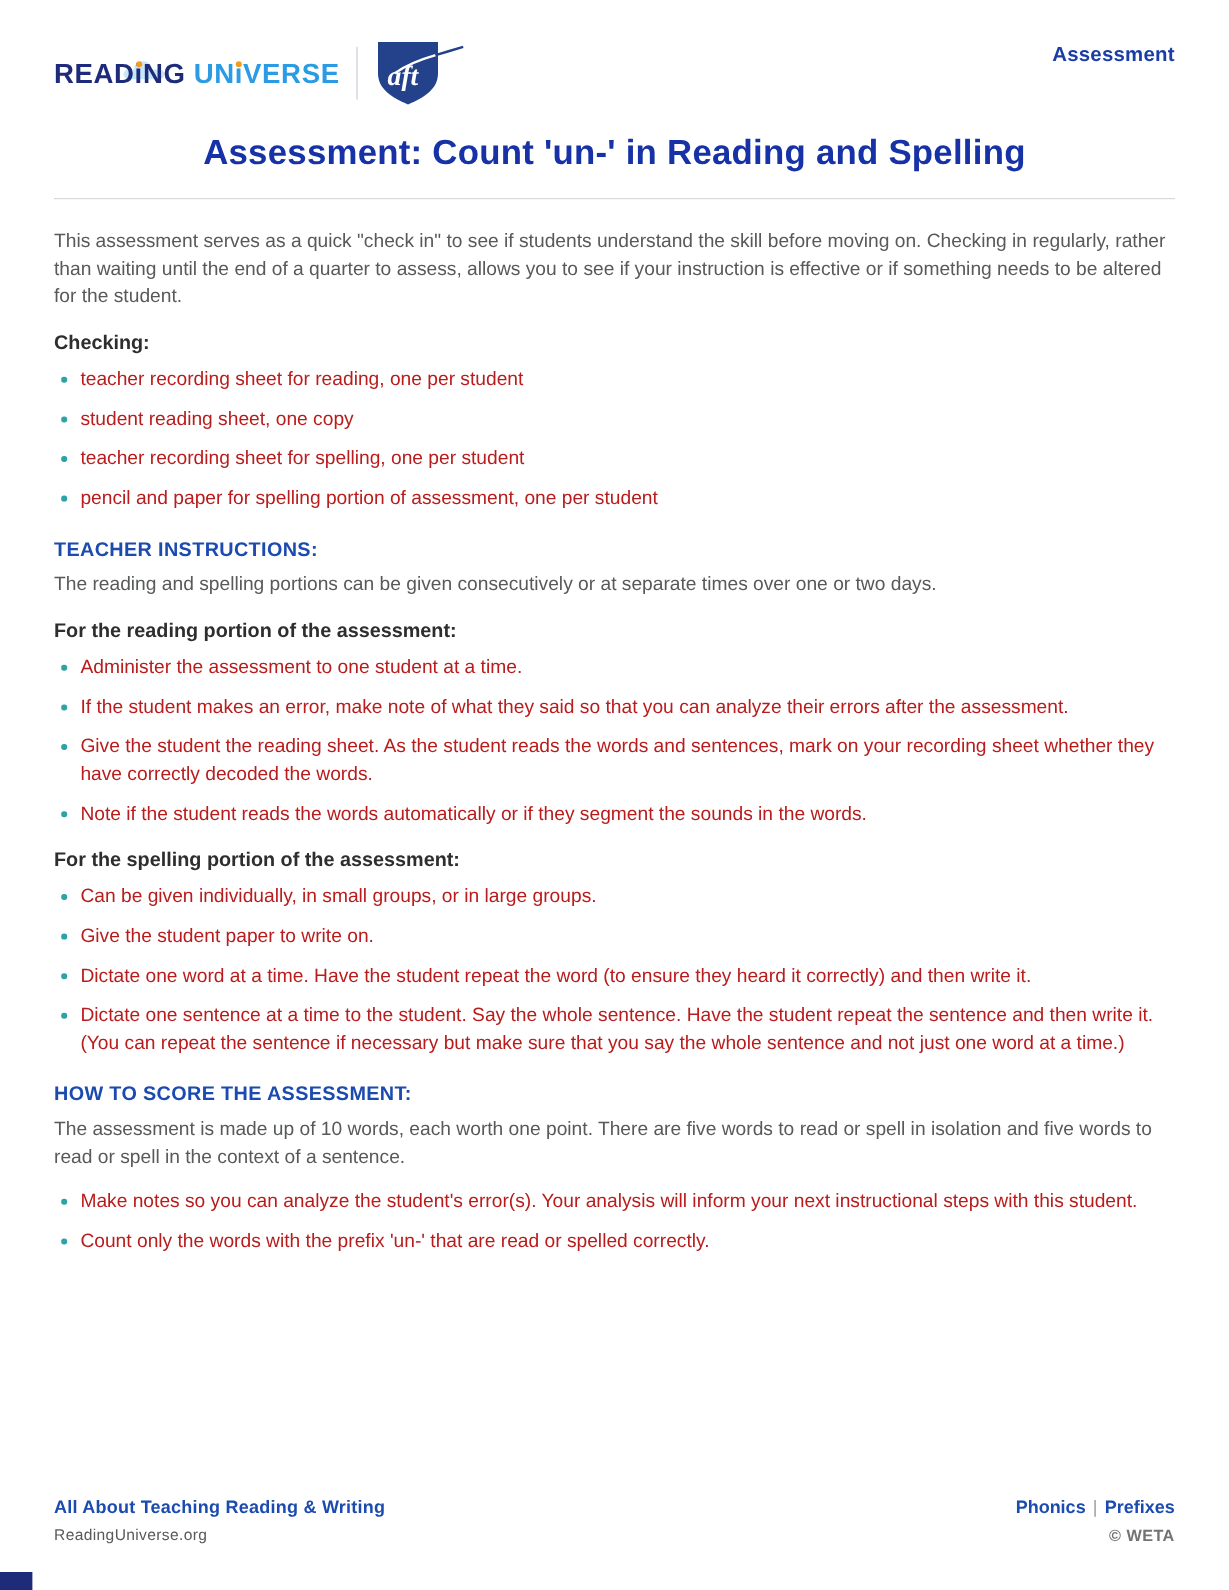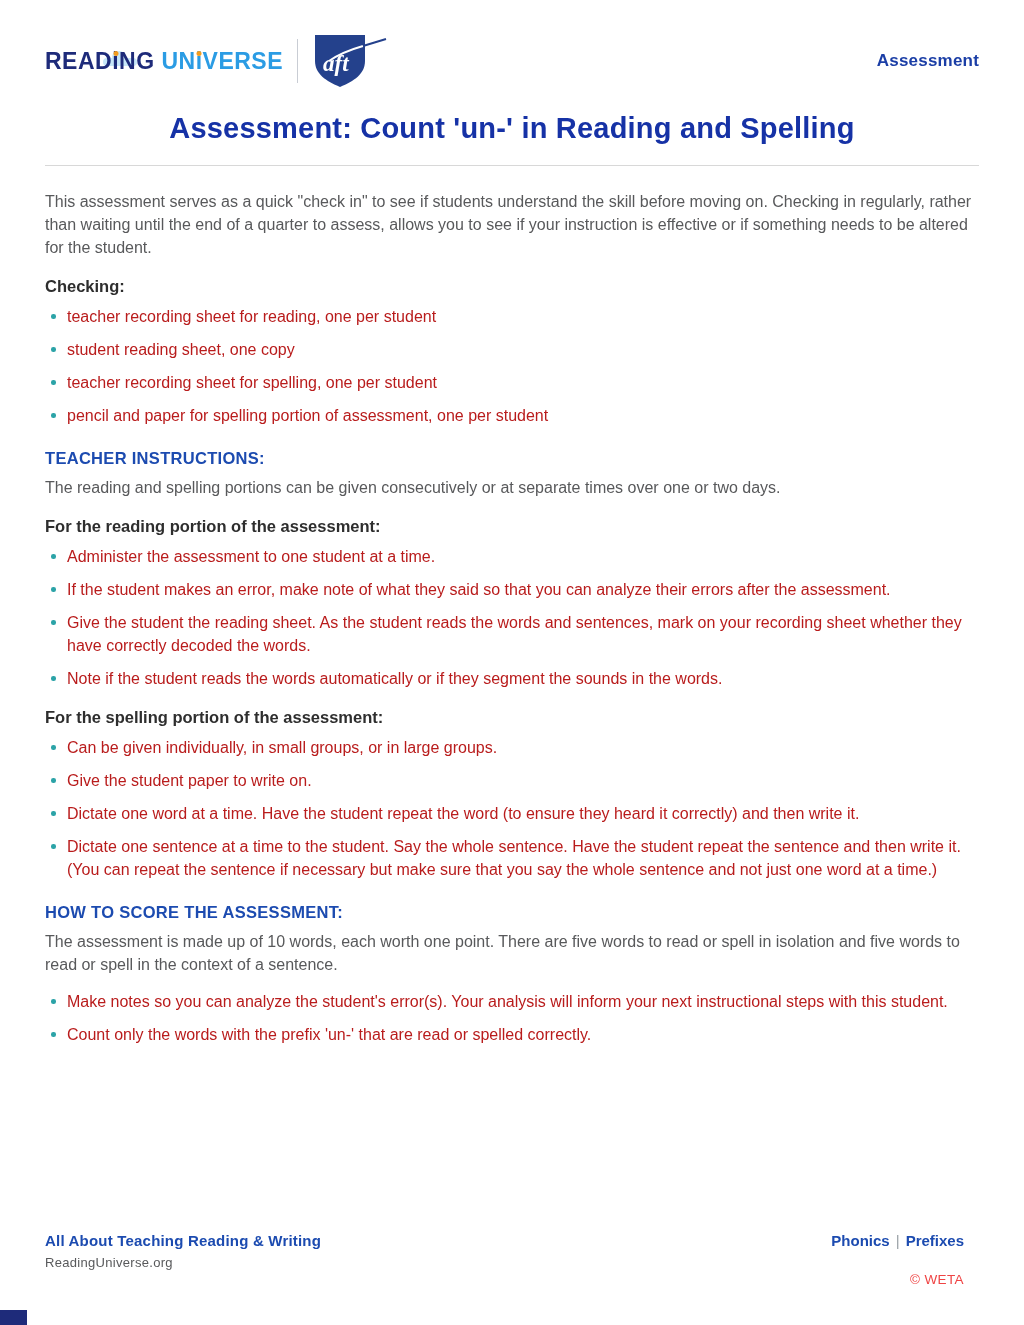--- a/index.html
+++ b/index.html
@@ -1,21 +1,21 @@
 <!DOCTYPE html>
 <html><head>
 <meta charset="utf-8">
 <style>
   * { margin:0; padding:0; box-sizing:border-box; }
   html,body { width:1024px; height:1325px; }
   body { background:#ffffff; font-family:"Liberation Sans", sans-serif; }
   .page { position:relative; width:1024px; height:1325px; overflow:hidden; padding:36px 45px 0; background:#fff; }
 
   
-  .header { display:flex; align-items:center; justify-content:space-between; height:50px; }
+  .header { display:flex; justify-content:space-between; height:50px; }
   .brand { display:flex; align-items:center; gap:14px; }
   .logo-wordmark { position:relative; font-weight:bold; font-size:23px; letter-spacing:.5px; white-space:nowrap; }
   .logo-cloud { position:absolute; left:58px; top:-8px; width:34px; height:13px; z-index:0; }
   .logo-cloud .c1 { position:absolute; left:0; bottom:0; width:34px; height:8px; background:#c7e7f8; border-radius:6px; }
   .logo-cloud .c2 { position:absolute; left:9px; bottom:3px; width:14px; height:12px; background:#c7e7f8; border-radius:50%; }
   .logo-wordmark span { position:relative; z-index:1; }
   .w-navy { color:#1e2b7a; }
   .w-blue { color:#2b9ce4; }
   .logo-i { display:inline-block; position:relative; }
   .logo-i::after { content:""; position:absolute; top:3.5px; left:50%; transform:translateX(-50%); width:5px; height:5px; border-radius:50%; background:#f29c1f; }
@@ -30,27 +30,27 @@
   
   .content { margin-top:24px; }
   p.body-text { color:#58595b; font-size:16px; line-height:23px; margin-bottom:14px; max-width:935px; }
   .sub-dark { color:#2e2e2e; font-size:16.5px; font-weight:bold; margin:18px 0 9px; }
   .section-blue { color:#1c4bb0; font-size:16.5px; font-weight:bold; letter-spacing:.3px; margin:22px 0 8px; }
   ul.bullets { list-style:none; margin:4px 0 6px; }
   ul.bullets li { position:relative; padding-left:22px; color:#b91c1c; font-size:16px; line-height:23px; margin-bottom:10px; max-width:920px; }
   .dot { position:absolute; left:6px; top:9px; width:4.5px; height:4.5px; border-radius:50%; background:#2ba3a7; }
 
   
-  .footer { position:absolute; left:45px; right:60px; bottom:38px; display:flex; justify-content:space-between; align-items:flex-start; }
+  .footer { position:absolute; left:45px; right:45px; bottom:38px; display:flex; justify-content:space-between; align-items:flex-start; }
   .footer-tagline { color:#1c4bb0; font-size:15px; font-weight:bold; letter-spacing:.2px; }
   .footer-site { color:#58595b; font-size:13px; margin-top:6px; letter-spacing:.3px; }
   .footer-right { text-align:right; }
   .footer-tags { font-size:15px; font-weight:bold; color:#1c4bb0; }
   .footer-tags .sep { color:#9aa0a6; font-weight:normal; padding:0 6px; }
-  .footer-copy { margin-top:23px; font-size:13.5px; font-weight:normal; color:#ef4444; letter-spacing:.4px; }
+  .footer-copy { margin-top:7px; font-size:13.5px; font-weight:bold; color:#737373; letter-spacing:.4px; }
   .corner-mark { position:absolute; left:0; bottom:0; width:27px; height:15px; background:#1e2b7a; }
   a.flink { text-decoration:none; color:inherit; cursor:pointer; }
 </style>
 </head>
 <body>
 
 <div class="page">
 
   <div class="header">
     <div class="brand">

